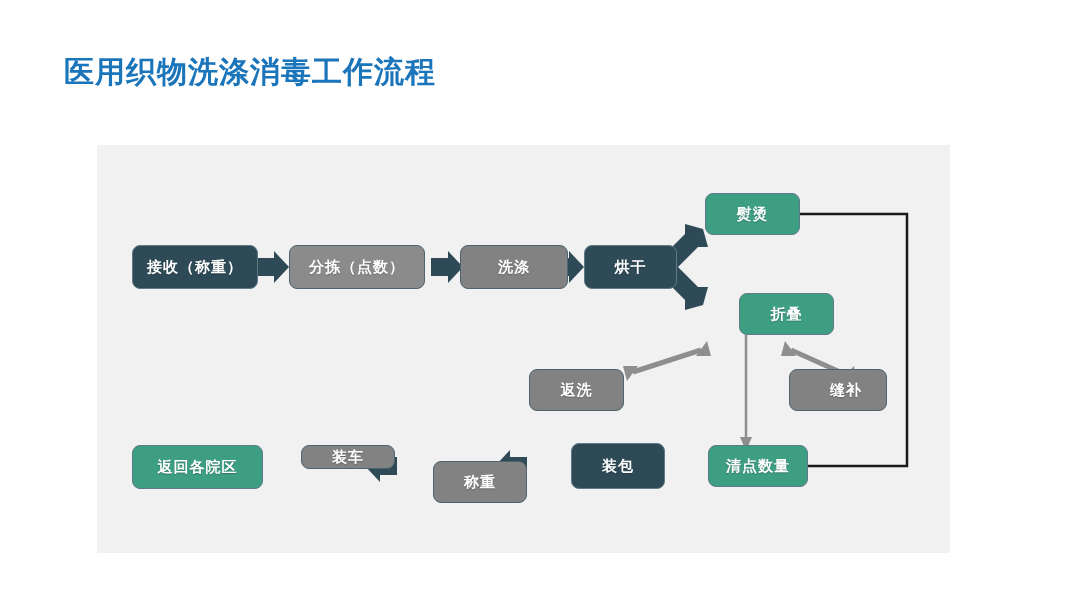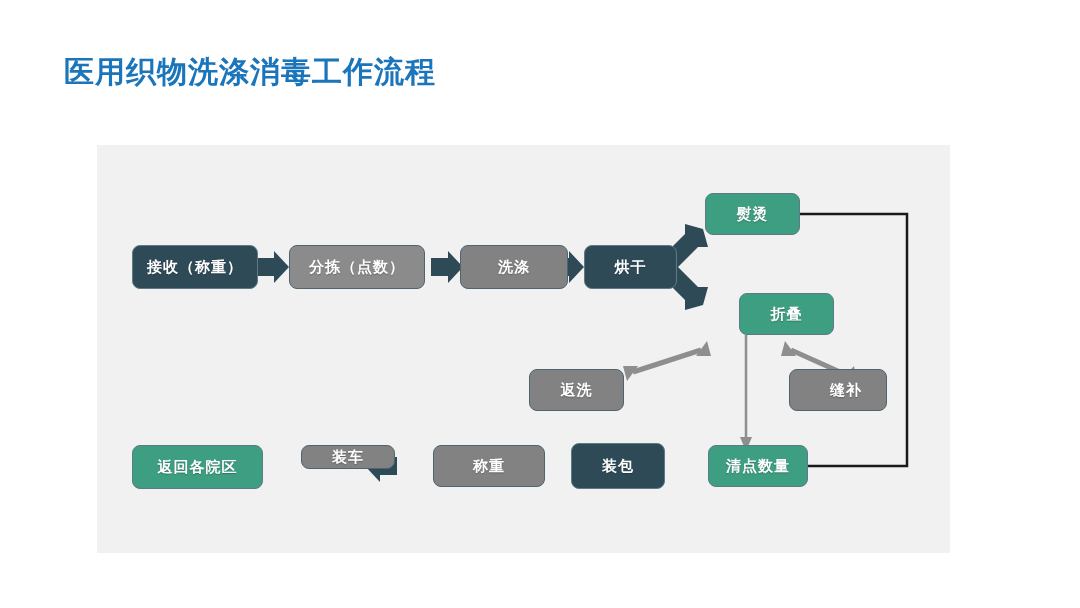--- a/index.html
+++ b/index.html
@@ -130,19 +130,19 @@
   <div class="node n-green" style="left:608px; top:148px; width:95px; height:42px;margin-left:34px;">折叠</div>
 
   <div class="node n-gray" style="left:432px; top:224px; width:95px; height:42px;">返洗</div>
 
   <div class="node n-gray" style="left:692px; top:224px; width:98px; height:42px;padding-left:16px;">缝补</div>
 
   <div class="node n-green" style="left:611px; top:300px; width:100px; height:42px;">清点数量</div>
 
   <div class="node n-dark" style="left:474px; top:298px; width:94px; height:46px;">装包</div>
 
-  <div class="node n-gray" style="left:336px; top:300px; width:112px; height:42px;">称重</div>
+  <div class="node n-gray" style="left:336px; top:316px; width:94px; height:42px;">称重</div>
 
   <div class="node n-gray" style="left:204px; top:300px; width:94px; height:24px;">装车</div>
 
   <div class="node n-green" style="left:35px;  top:300px; width:131px; height:44px;">返回各院区</div>
 
 </div>
 
 </body></html>

